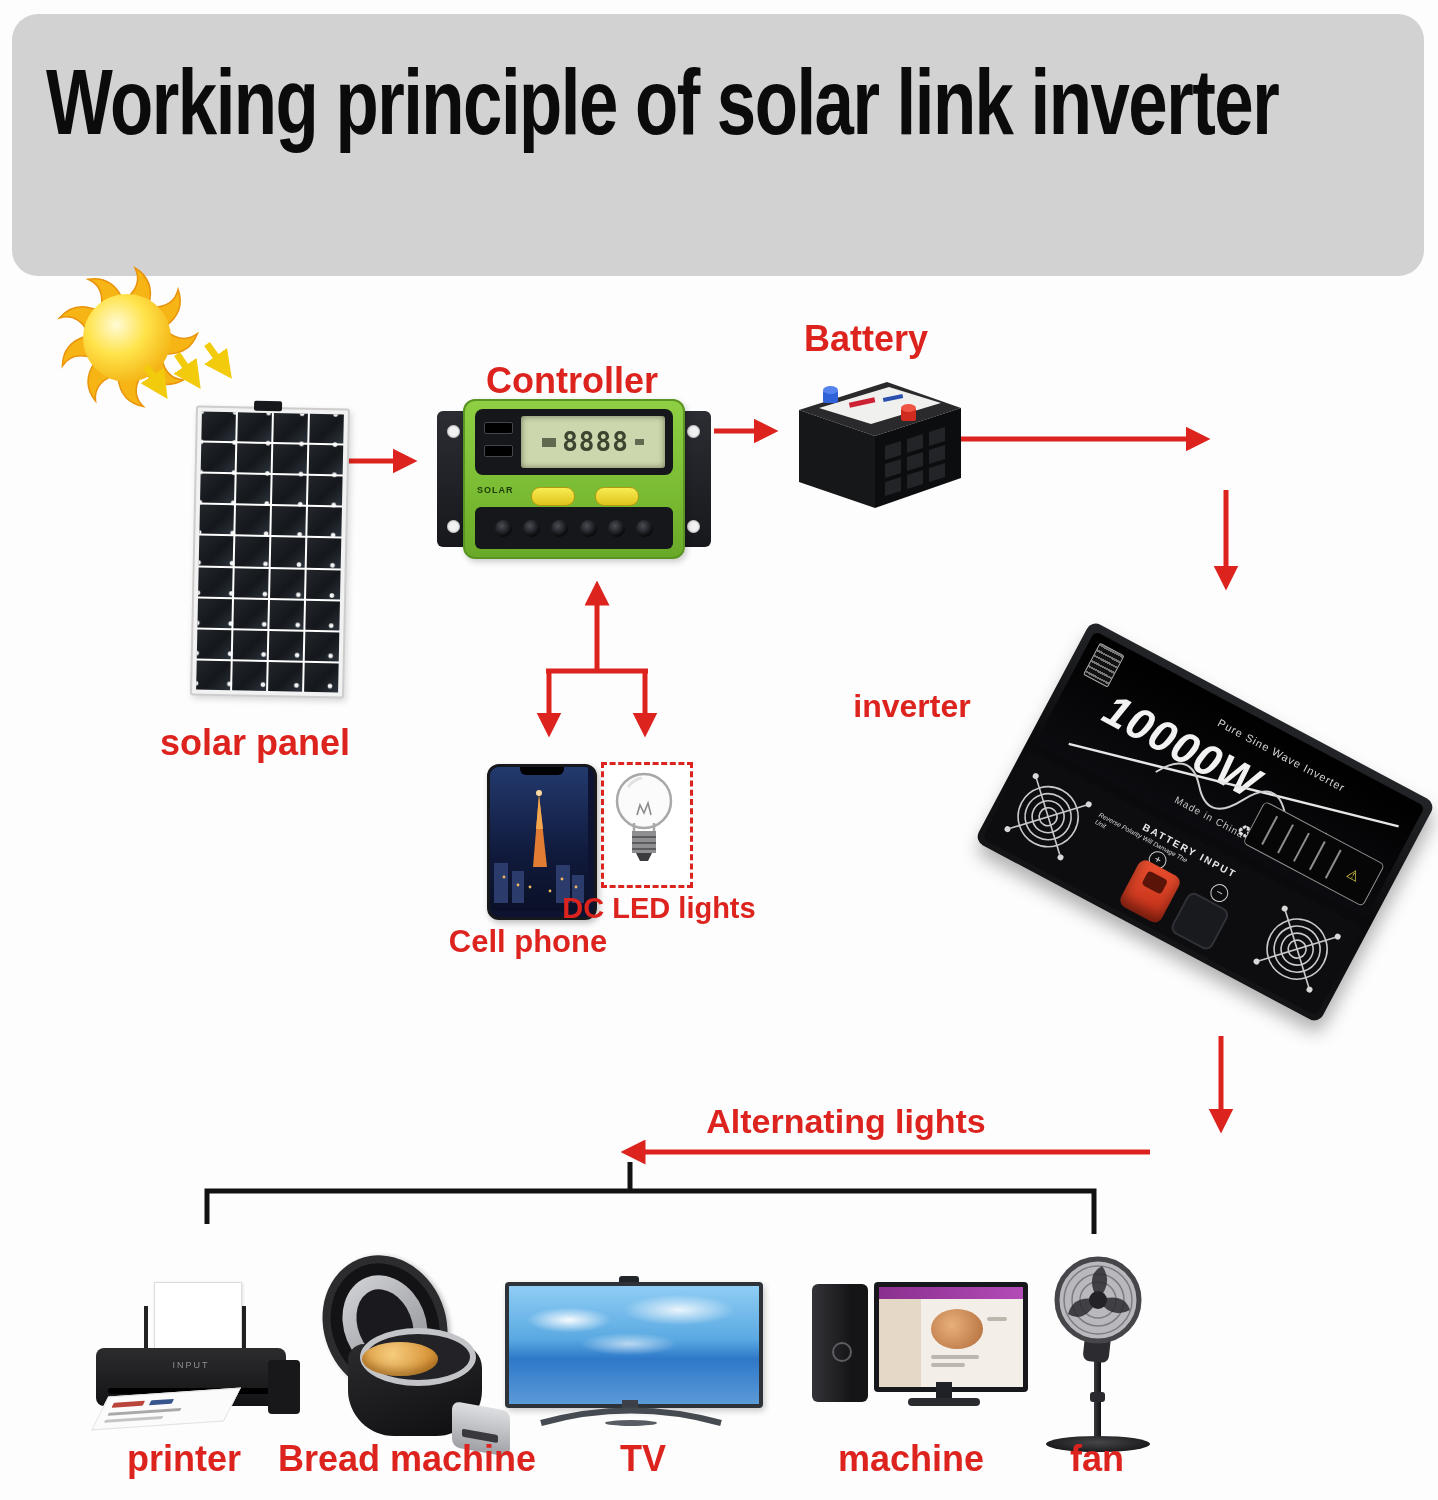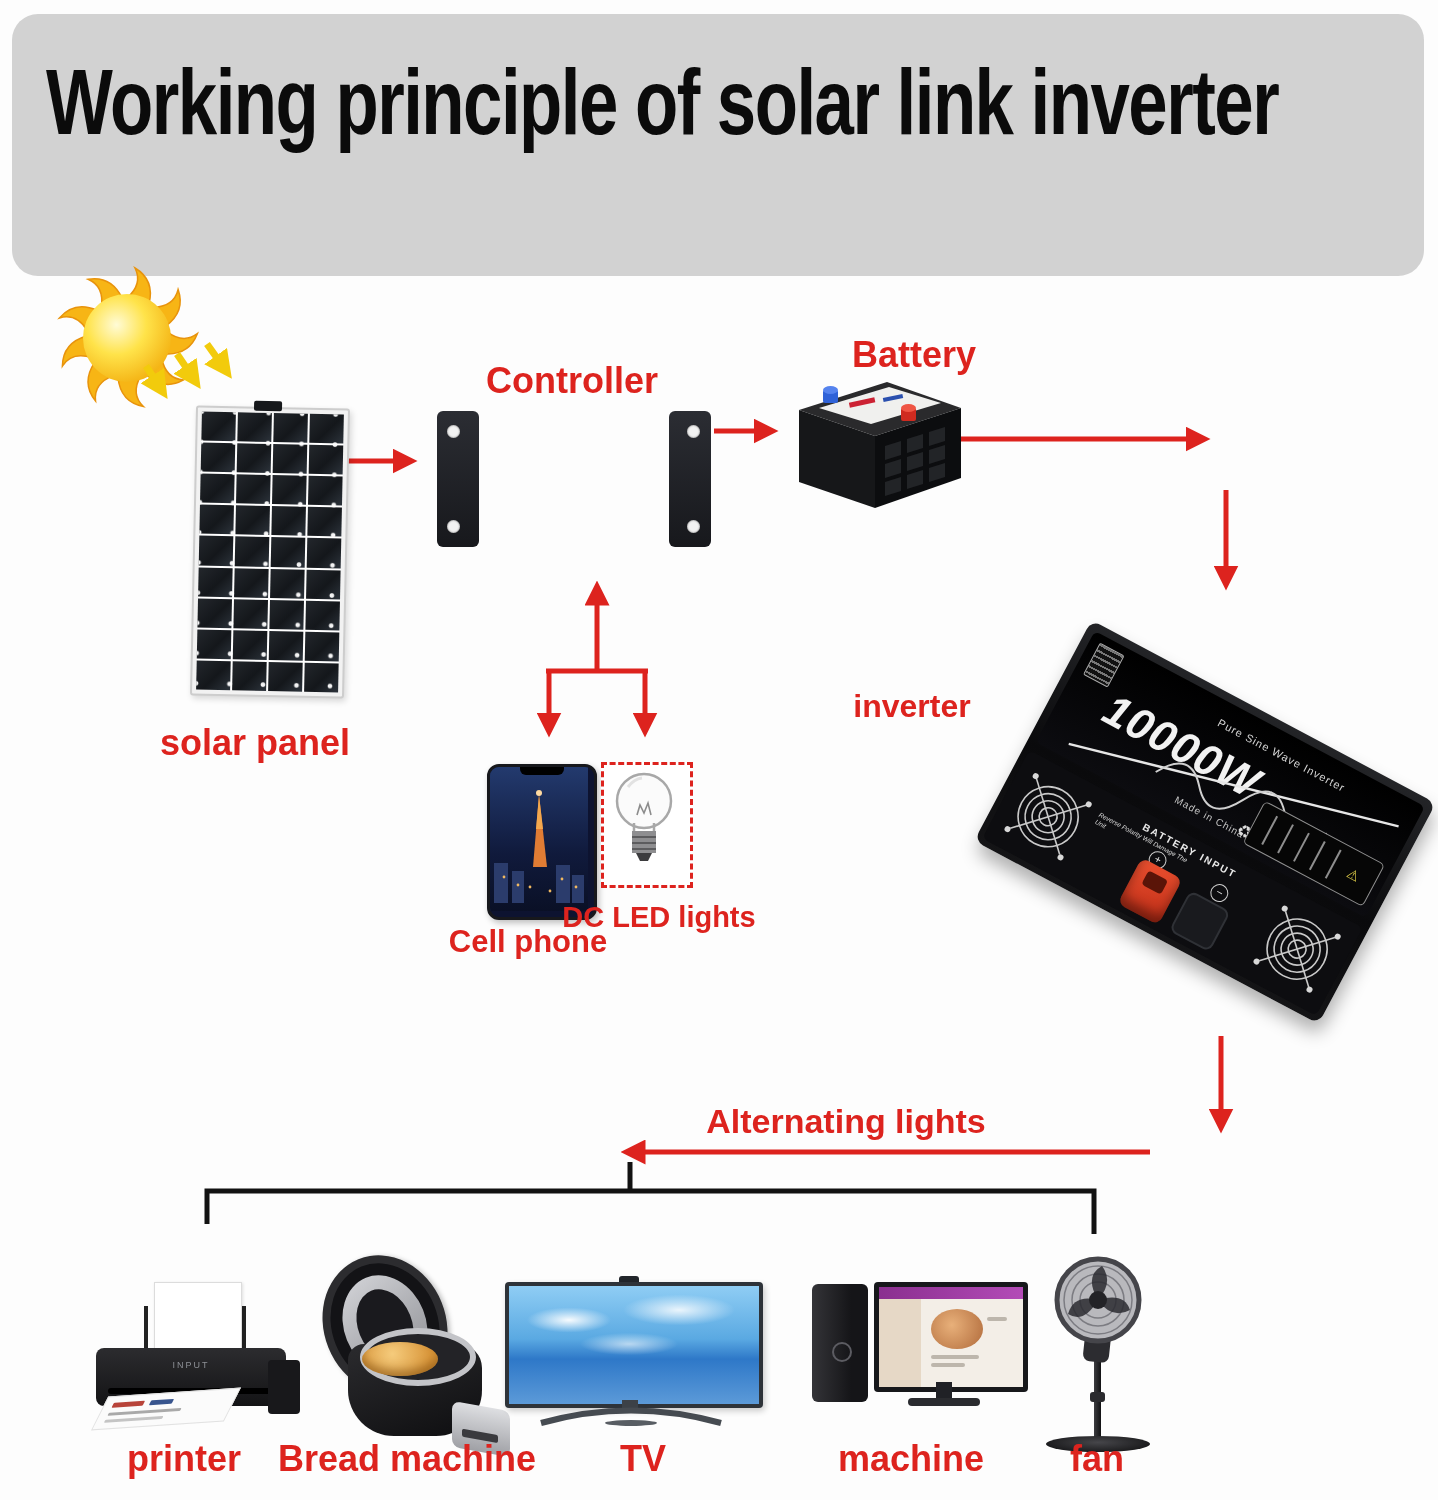--- a/index.html
+++ b/index.html
@@ -135,21 +135,21 @@
   .pc-neck{position:absolute;left:124px;top:102px;width:16px;height:16px;background:#202126;}
   .pc-base{position:absolute;left:96px;top:118px;width:72px;height:8px;background:#2a2b2f;border-radius:4px;}
   .fan{left:1012px;top:1256px;width:170px;height:198px;}
   .fan-pole{position:absolute;left:82px;top:96px;width:7px;height:90px;background:linear-gradient(90deg,#3c3c40,#111113);}
   .fan-knob{position:absolute;left:78px;top:136px;width:15px;height:10px;background:#2a2a2e;border-radius:3px;}
   .fan-motor{position:absolute;left:72px;top:74px;width:26px;height:32px;background:#2c2c30;border-radius:7px;transform:rotate(6deg);}
   .fan-base{position:absolute;left:34px;top:180px;width:104px;height:16px;border-radius:50%;
             background:radial-gradient(ellipse at 50% 40%,#46464a,#1a1a1c 75%);}
   .fan-head{position:absolute;left:42px;top:0;width:88px;height:88px;}
   
-  .lab36{font-size:36px;} .lab38{font-size:32px;} .lab32{font-size:31px;} .lab30{font-size:29px;margin-top:9px;} .lab34{font-size:34px;}
+  .lab36{font-size:36px;} .lab38{font-size:32px;} .lab32{font-size:31px;} .lab30{font-size:29px;} .lab34{font-size:34px;}
 </style>
 </head>
 <body>
 
 <div class="abs header">
   <div class="abs title">Working principle of solar link inverter</div>
 </div>
 
 <svg class="abs" width="1438" height="1500" viewBox="0 0 1438 1500" style="left:0;top:0;z-index:0;">
   <defs>
@@ -253,23 +253,45 @@
 <div class="abs red-label lab36" style="left:572px;top:360px;">Controller</div>
 <div class="abs controller">
   <div class="ctrl-bracket left">
       <div class="ctrl-hole" style="top:14px;"></div>
       <div class="ctrl-hole" style="bottom:14px;"></div>
     </div>
   <div class="ctrl-bracket right">
       <div class="ctrl-hole" style="top:14px;left:18px;"></div>
       <div class="ctrl-hole" style="bottom:14px;left:18px;"></div>
     </div>
-</div>
-
-<div class="abs red-label lab36" style="left:866px;top:334px;margin-left:48px;">Battery</div>
+  <div class="ctrl-body">
+    <div class="ctrl-top">
+      <div class="usb" style="top:13px;"></div>
+      <div class="usb" style="top:36px;"></div>
+      <div class="lcd">
+        <span class="lcd-ic"></span>
+        <span class="lcd-digits">8888</span>
+        <span class="lcd-ic small"></span>
+      </div>
+    </div>
+    <div class="ctrl-brand">SOLAR</div>
+    <div class="ctrl-btn" style="left:66px;"></div>
+    <div class="ctrl-btn" style="left:130px;"></div>
+    <div class="ctrl-bottom">
+      <span class="term"></span>
+        <span class="term"></span>
+        <span class="term"></span>
+      <span class="term"></span>
+        <span class="term"></span>
+        <span class="term"></span>
+    </div>
+  </div>
+</div>
+
+<div class="abs red-label lab36" style="left:866px;top:318px;">Battery</div>
 <svg class="abs" style="left:779px;top:370px;" width="190" height="145">
   <polygon points="20,40 108,12 182,38 96,66" fill="#2a2a2c"></polygon>
   <polygon points="40,38 110,17 162,33 92,54" fill="#f0f0ee"></polygon>
   <rect x="70" y="30" width="26" height="5" fill="#c23" transform="rotate(-12 83 32)"></rect>
   <rect x="104" y="26" width="20" height="4" fill="#2a4fae" transform="rotate(-12 114 28)"></rect>
   <polygon points="20,40 96,66 96,138 20,112" fill="#161719"></polygon>
   <polygon points="96,66 182,38 182,108 96,138" fill="#0c0d0f"></polygon>
   <g fill="#222427">
     <polygon points="106,76 122,71 122,85 106,90"></polygon>
       <polygon points="128,69 144,64 144,78 128,83"></polygon>

